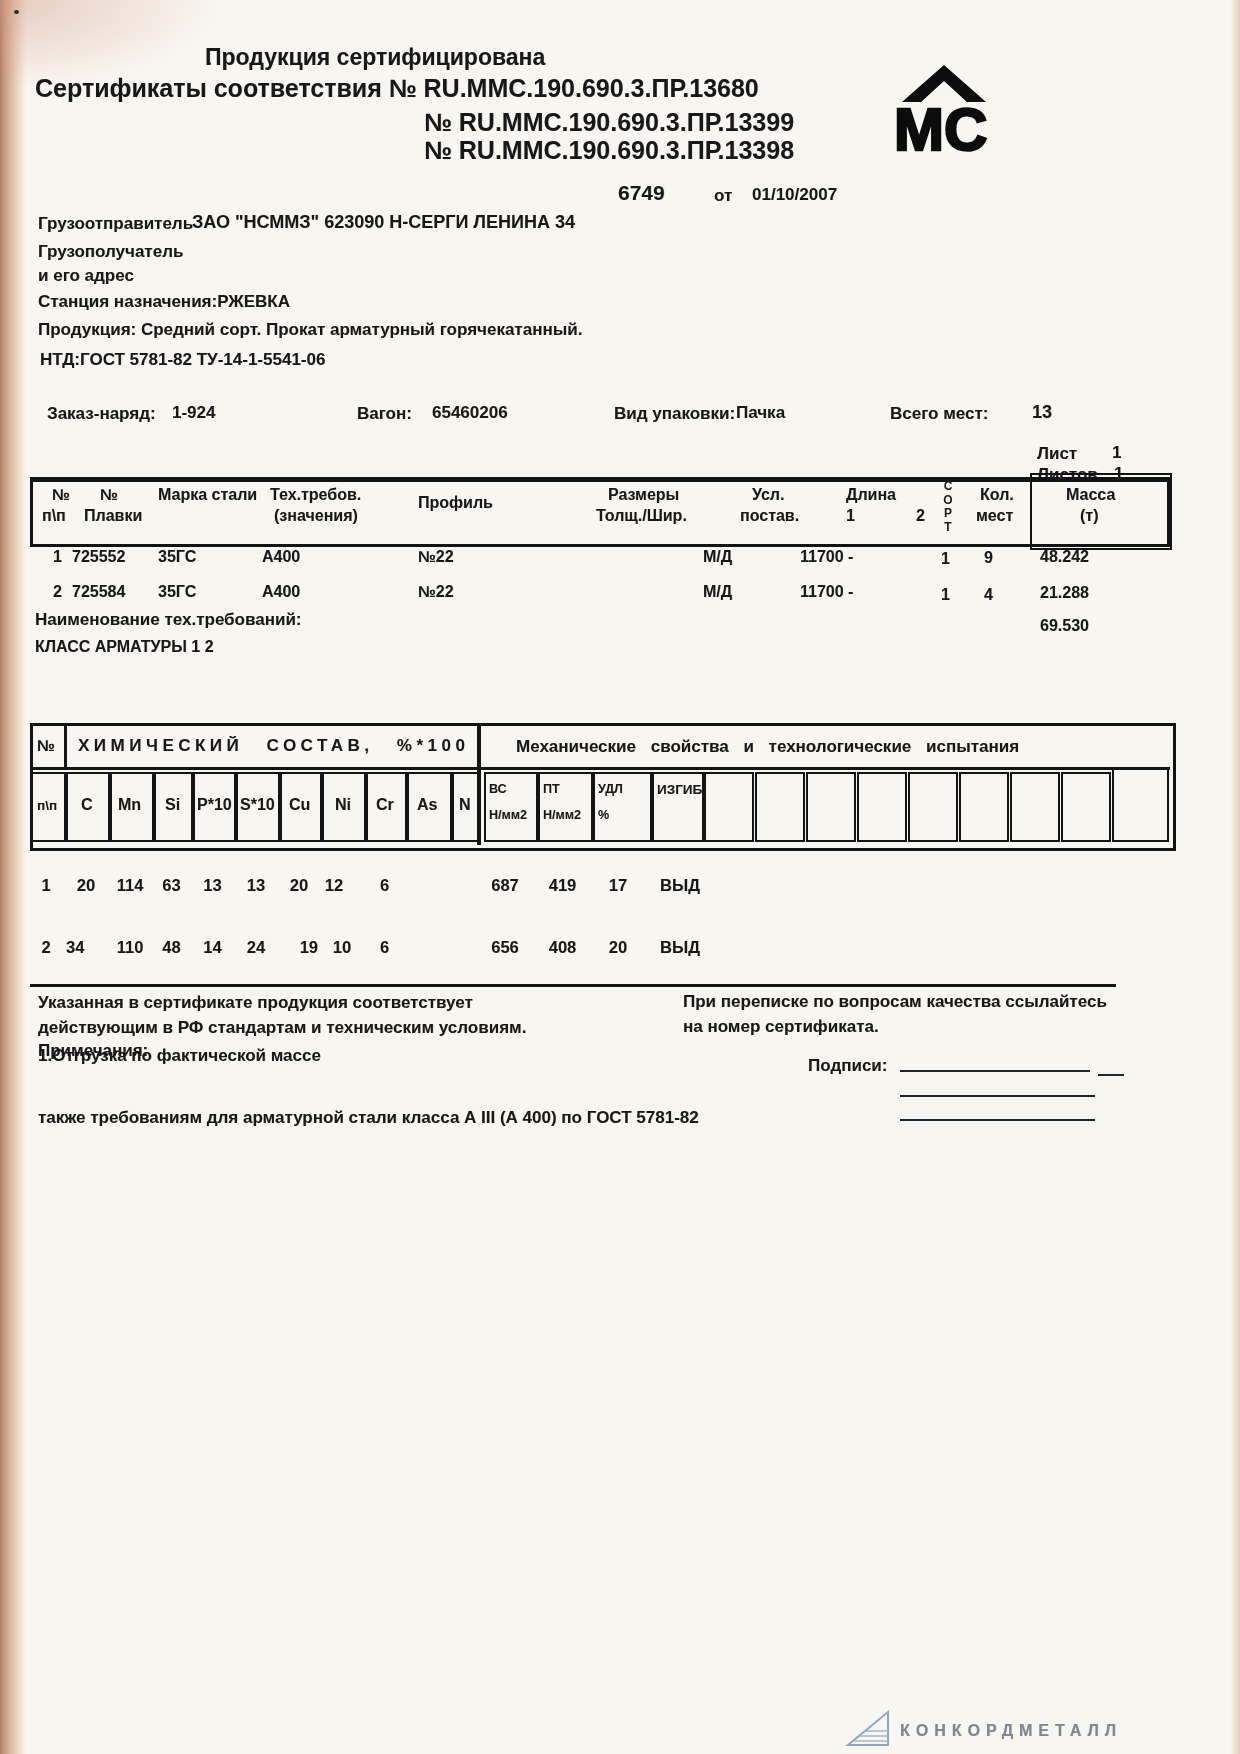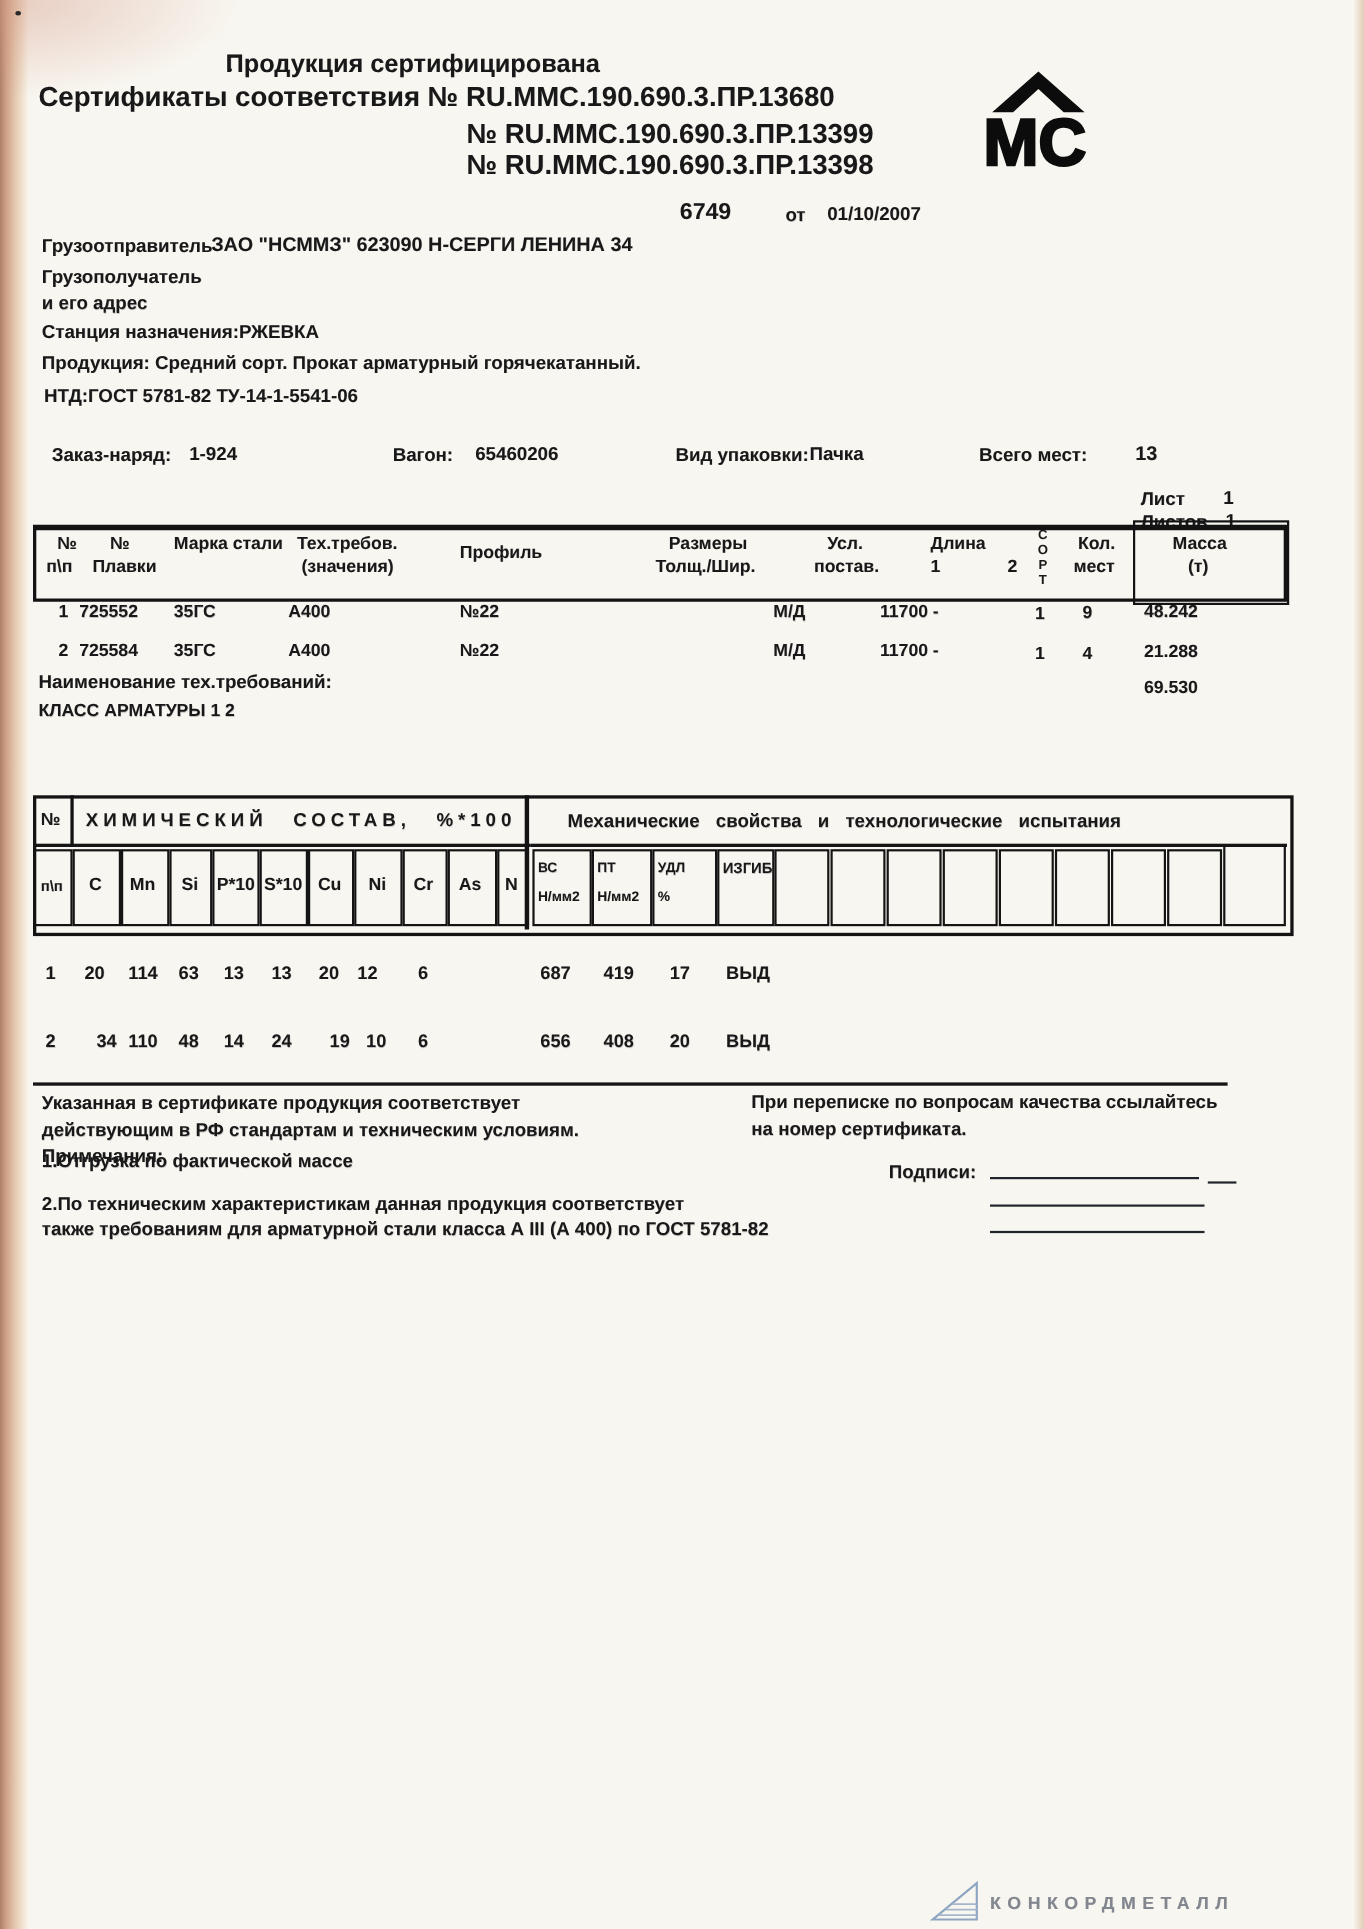--- a/index.html
+++ b/index.html
@@ -213,21 +213,21 @@
     <div class="t s165" style="left:280px;top:876px;width:38px;text-align:center">20</div>
     <div class="t s165" style="left:314px;top:876px;width:40px;text-align:center">12</div>
     <div class="t s165" style="left:366px;top:876px;width:37px;text-align:center">6</div>
     <div class="t s165" style="left:478px;top:876px;width:54px;text-align:center">687</div>
     <div class="t s165" style="left:536px;top:876px;width:53px;text-align:center">419</div>
     <div class="t s165" style="left:593px;top:876px;width:50px;text-align:center">17</div>
     <div class="t s165" style="left:650px;top:876px;width:60px;text-align:center">ВЫД</div>
   </div>
   <div>
     <div class="t s165" style="left:30px;top:938px;width:32px;text-align:center">2</div>
-    <div class="t s165" style="left:66px;top:938px;width:40px;text-align:right">34</div>
+    <div class="t s165" style="left:66px;top:938px;width:40px;text-align:left">34</div>
     <div class="t s165" style="left:110px;top:938px;width:40px;text-align:center">110</div>
     <div class="t s165" style="left:154px;top:938px;width:35px;text-align:center">48</div>
     <div class="t s165" style="left:193px;top:938px;width:39px;text-align:center">14</div>
     <div class="t s165" style="left:236px;top:938px;width:40px;text-align:center">24</div>
     <div class="t s165" style="left:280px;top:938px;width:38px;text-align:right">19</div>
     <div class="t s165" style="left:322px;top:938px;width:40px;text-align:center">10</div>
     <div class="t s165" style="left:366px;top:938px;width:37px;text-align:center">6</div>
     <div class="t s165" style="left:478px;top:938px;width:54px;text-align:center">656</div>
     <div class="t s165" style="left:536px;top:938px;width:53px;text-align:center">408</div>
     <div class="t s165" style="left:593px;top:938px;width:50px;text-align:center">20</div>
@@ -235,21 +235,20 @@
   </div>
 
   <div class="hline" style="left:30px;top:984px;width:1086px;height:3px"></div>
   <div class="t s17" style="left:38px;top:993px">Указанная в сертификате продукция соответствует</div>
   <div class="t s17" style="left:683px;top:992px">При переписке по вопросам качества ссылайтесь</div>
   <div class="t s17" style="left:38px;top:1018px">действующим в РФ стандартам и техническим условиям.</div>
   <div class="t s17" style="left:683px;top:1017px">на номер сертификата.</div>
   <div class="t s17" style="left:38px;top:1041px">Примечания:</div>
   <div class="t s17" style="left:38px;top:1046px">1.Отгрузка по фактической массе</div>
   <div class="t s17" style="left:808px;top:1056px">Подписи:</div>
-  <div class="t s17" style="left:38px;top:1085px">2.По техническим характеристикам данная продукция соответствует</div>
   <div class="t s17" style="left:38px;top:1108px">также требованиям для арматурной стали класса А III (А 400) по ГОСТ 5781-82</div>
 
   <div class="sigline" style="left:900px;top:1070px;width:190px"></div>
   <div class="sigline" style="left:1098px;top:1074px;width:26px"></div>
   <div class="sigline" style="left:900px;top:1095px;width:195px"></div>
   <div class="sigline" style="left:900px;top:1119px;width:195px"></div>
 
   <div class="brand" style="left:845px;top:1708px">
     <svg width="46" height="40" viewBox="0 0 46 40">
       <polygon points="3,37 43,37 43,4" fill="none" stroke="#8fa6c2" stroke-width="2"></polygon>

